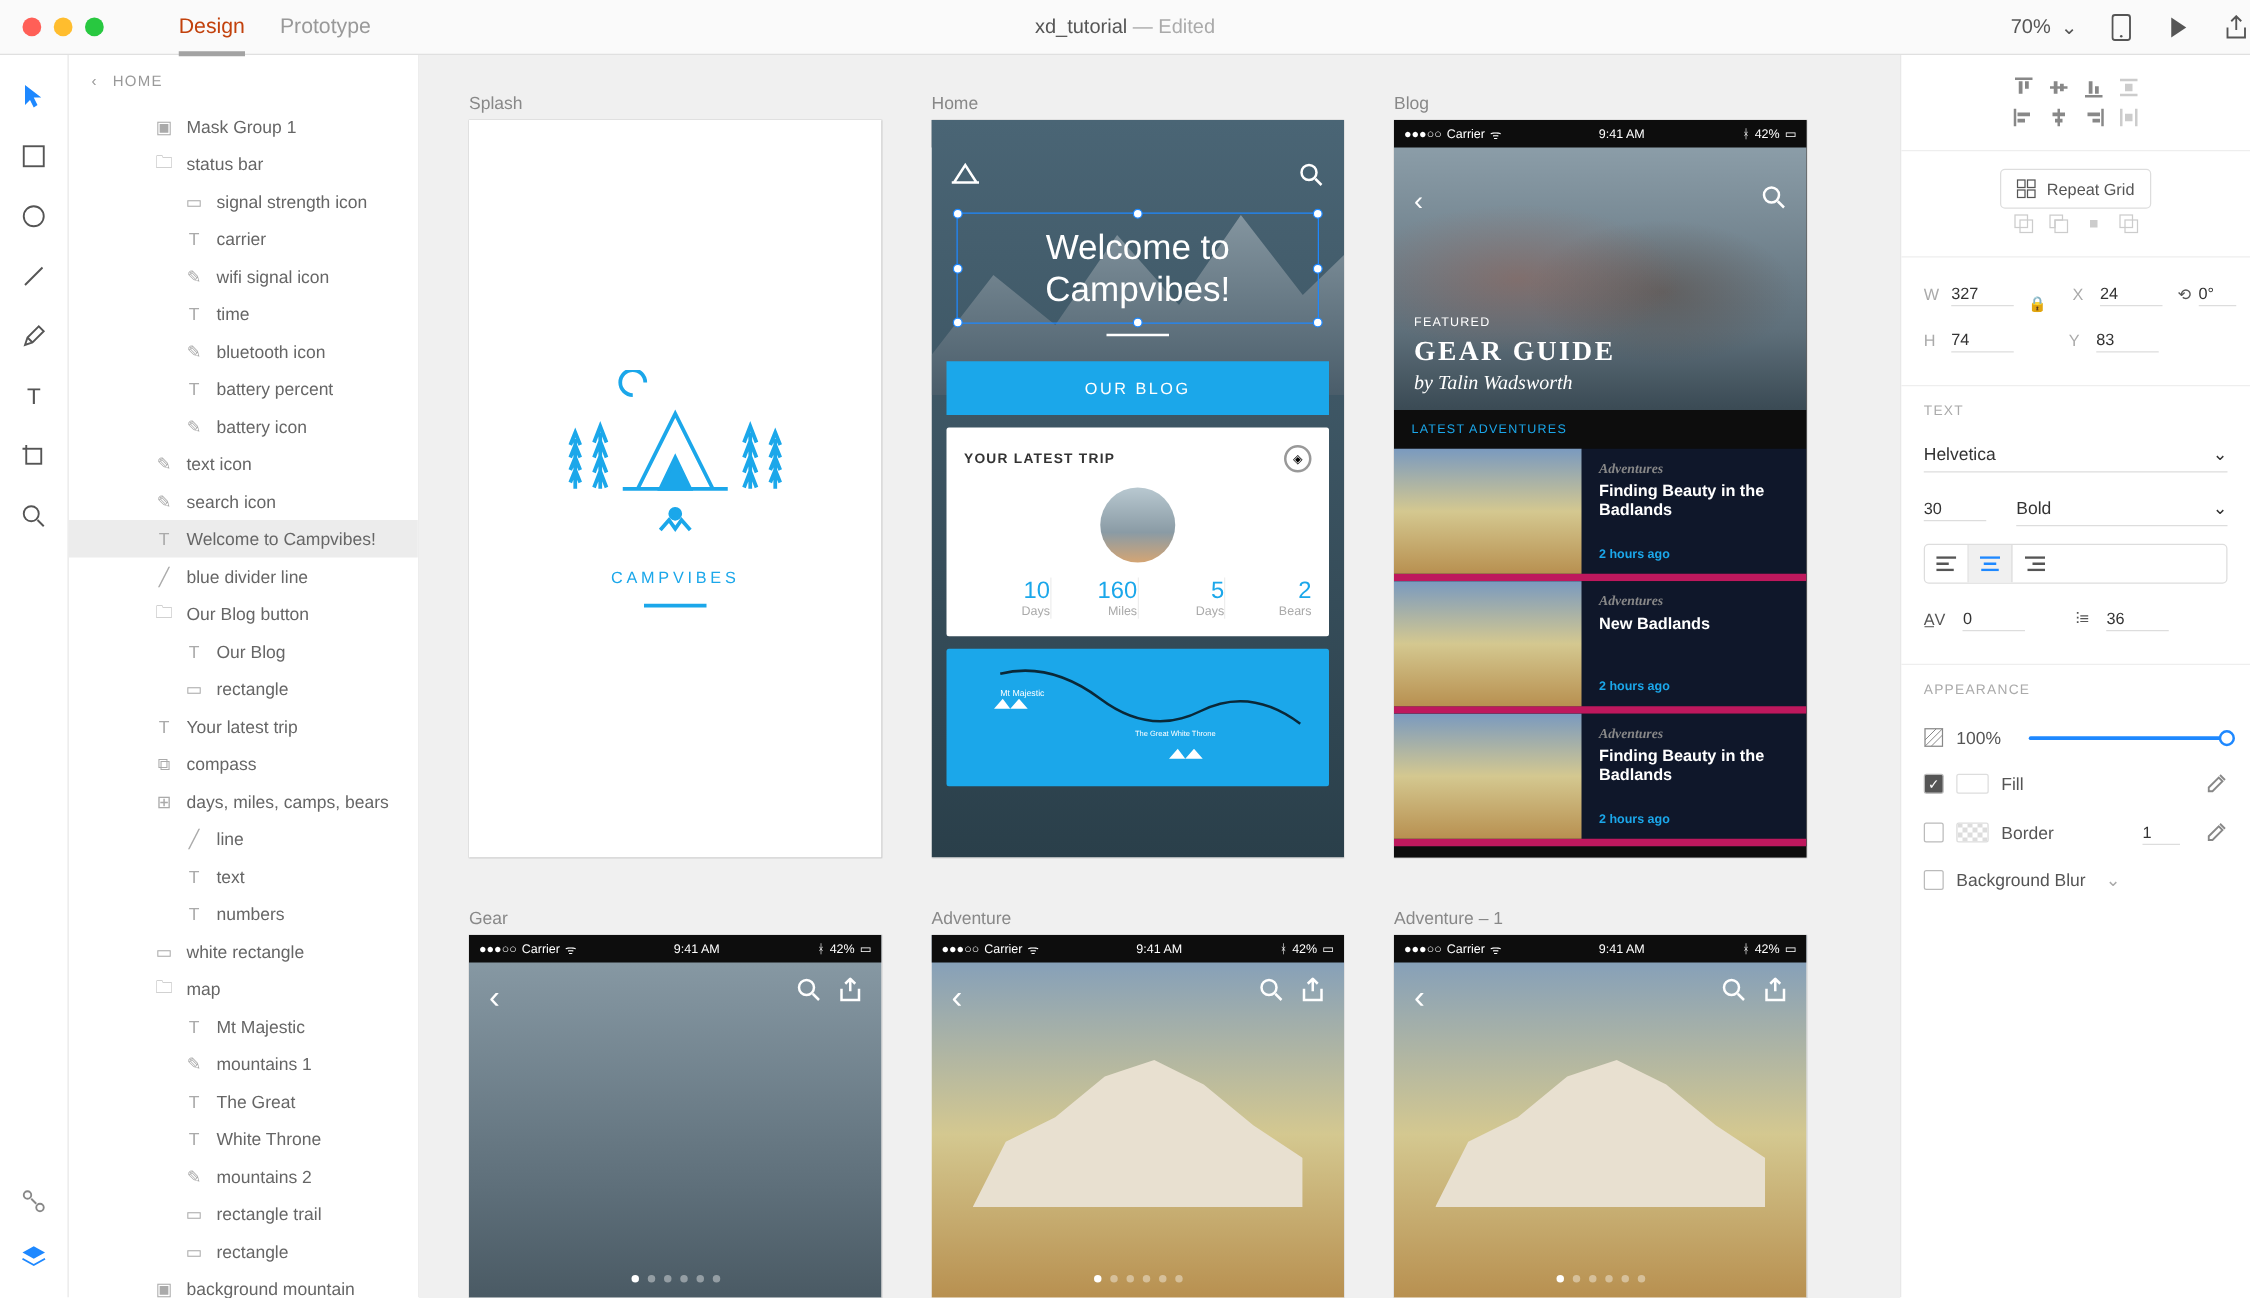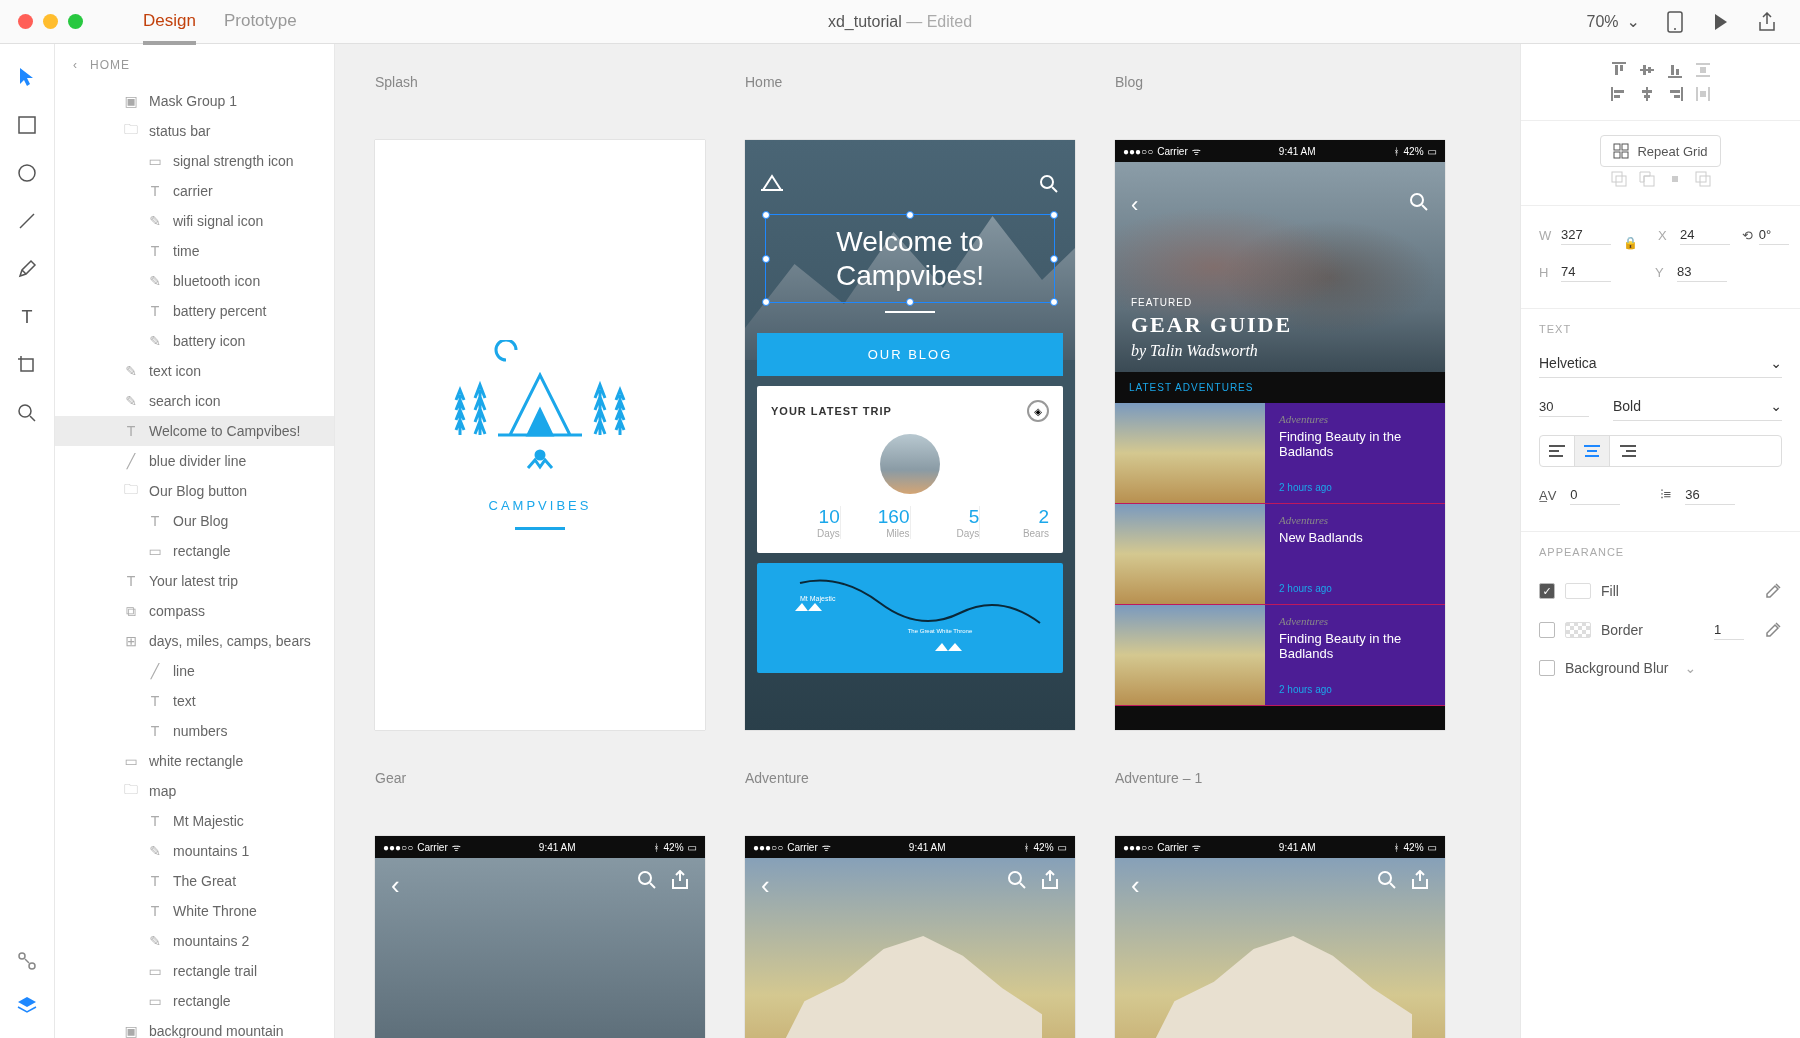--- a/index.html
+++ b/index.html
@@ -7,21 +7,21 @@
 
 
 .titlebar { height: 44px; display: flex; align-items: center; border-bottom: 1px solid #e0e0e0; background: #fafafa; position: relative; }
 .traffic-lights { display: flex; gap: 10px; padding-left: 18px; }
 .traffic-light { width: 15px; height: 15px; border-radius: 50%; }
 .tl-red { background: #ff5f57; } .tl-yellow { background: #ffbd2e; } .tl-green { background: #28c840; }
 .titlebar-tabs { display: flex; gap: 28px; margin-left: 60px; font-size: 17px; color: #999; }
 .titlebar-tab.active { color: #c2410c; border-bottom: 4px solid #a3a3a3; padding-bottom: 10px; margin-bottom: -12px; }
 .titlebar-center { position: absolute; left: 50%; transform: translateX(-50%); font-size: 16px; color: #555; }
 .titlebar-center .edited { color: #aaa; }
-.titlebar-right { margin-left: auto; display: flex; align-items: center; gap: 24px; padding-right: 22px; font-size: 16px; color: #555; }
+.titlebar-right { margin-left: auto; display: flex; align-items: center; gap: 24px; font-size: 16px; color: #555; }
 .zoom-control { display: flex; align-items: center; gap: 8px; }
 .tb-icon { width: 22px; height: 22px; display: flex; align-items: center; justify-content: center; }
 
 
 .main { flex: 1; display: flex; overflow: hidden; }
 .toolbar-left { width: 55px; background: #fff; border-right: 1px solid #e8e8e8; display: flex; flex-direction: column; align-items: center; padding-top: 20px; gap: 22px; }
 .toolbar-left .tool { width: 26px; height: 26px; display: flex; align-items: center; justify-content: center; color: #555; cursor: pointer; }
 .toolbar-left .tool.active { color: #1e88ff; }
 .toolbar-bottom { margin-top: auto; padding-bottom: 20px; display: flex; flex-direction: column; gap: 18px; }
 
@@ -29,21 +29,21 @@
 .layers-panel { width: 280px; background: #fff; border-right: 1px solid #e8e8e8; font-size: 14px; color: #666; overflow-y: auto; }
 .layers-header { padding: 14px 18px; display: flex; align-items: center; gap: 12px; color: #999; font-size: 12px; letter-spacing: 1px; }
 .layer-item { display: flex; align-items: center; gap: 10px; padding: 6px 0; cursor: pointer; min-height: 30px; }
 .layer-item.selected { background: #ececec; }
 .layer-icon { width: 16px; height: 16px; display: flex; align-items: center; justify-content: center; color: #aaa; flex-shrink: 0; }
 .indent-1 { padding-left: 68px; } .indent-2 { padding-left: 92px; }
 
 
 .canvas { flex: 1; background: #f0f0f0; overflow: auto; position: relative; padding: 30px 40px; }
 .artboard-group { display: grid; grid-template-columns: repeat(3, 330px); gap: 40px; }
-.artboard { display: flex; flex-direction: column; gap: 44px; }
+.artboard { display: flex; flex-direction: column; }
 .artboard-label { font-size: 14px; color: #888; margin-bottom: 6px; }
 .artboard-frame { width: 330px; height: 590px; background: #fff; box-shadow: 0 0 1px rgba(0,0,0,0.3); position: relative; overflow: hidden; }
 
 
 .status-bar { height: 22px; background: rgba(0,0,0,0.1); display: flex; align-items: center; justify-content: space-between; padding: 0 8px; font-size: 10px; color: #fff; }
 .status-bar.dark { background: #0d0d0d; color: #fff; }
 .status-bar.light { background: #2a3f4a; }
 .status-left, .status-right { display: flex; align-items: center; gap: 4px; }
 
 
@@ -77,21 +77,21 @@
 .map-card { position: relative; background: #1ba7ea; margin: 10px 12px; height: 110px; border-radius: 2px; }
 
 
 .blog-hero { height: 210px; background: linear-gradient(180deg, #8b9da8 0%, #5e6f7a 70%, #3a4a54 100%); position: relative; color: #fff; padding: 12px 16px; display: flex; flex-direction: column; justify-content: flex-end; }
 .blog-hero::before { content: ''; position: absolute; inset: 0; background: radial-gradient(ellipse at 30% 50%, rgba(160,90,70,0.4) 0%, transparent 40%), radial-gradient(ellipse at 65% 55%, rgba(90,70,60,0.5) 0%, transparent 35%); }
 .blog-nav { position: absolute; top: 30px; left: 16px; right: 16px; display: flex; justify-content: space-between; color: #fff; font-size: 22px; }
 .blog-featured { font-size: 10px; letter-spacing: 1px; position: relative; }
 .blog-hero-title { font-size: 22px; font-weight: 700; font-family: Georgia, serif; letter-spacing: 2px; margin: 4px 0; position: relative; }
 .blog-hero-by { font-size: 16px; font-style: italic; font-family: Georgia, serif; position: relative; }
 .blog-list-header { background: #0d0d0d; color: #1ba7ea; padding: 10px 14px; font-size: 10px; letter-spacing: 1px; }
-.blog-item { background: #4c1d95; display: flex; border-bottom: 1px solid #be185d; }
+.blog-item { background: #0f172a; display: flex; border-bottom: 6px solid #be185d; font-weight: bold; }
 .blog-item-img { width: 150px; height: 100px; background: linear-gradient(180deg, #7a9abf 0%, #d4c890 50%, #b89050 100%); }
 .blog-item-body { flex: 1; padding: 10px 14px; color: #fff; display: flex; flex-direction: column; }
 .blog-item-cat { font-size: 11px; font-style: italic; color: #888; font-family: Georgia, serif; }
 .blog-item-title { font-size: 13px; margin-top: 4px; }
 .blog-item-time { font-size: 10px; color: #1ba7ea; margin-top: auto; }
 
 
 .gear-hero { height: 290px; background: linear-gradient(180deg, #8b9da8 0%, #5e6f7a 70%, #4a5a64 100%); position: relative; }
 .adv-hero { height: 290px; background: linear-gradient(180deg, #7a9abf 0%, #d4c890 55%, #b89050 100%); position: relative; }
 .adv-mountain { position: absolute; left: 10%; right: 10%; top: 30%; height: 45%; background: #e8e0d0; clip-path: polygon(0 100%, 10% 60%, 25% 45%, 40% 20%, 55% 10%, 70% 25%, 85% 50%, 100% 70%, 100% 100%); }
@@ -853,20 +853,32 @@
           </div>
         <div class="prop-field" style="margin-left:28px">
             <span>⫶≡</span>
             <input class="prop-field-input" style="margin-left: 8px;" value="36">
           </div>
       </div>
     </div>
     <div class="prop-section" style="border-bottom:none">
       <div class="prop-section-title">APPEARANCE</div>
       <div class="appearance-row">
+        <span>
+            <svg width="16" height="16" viewBox="0 0 16 16">
+              <rect x="1" y="1" width="14" height="14" fill="none" stroke="#888"></rect>
+              <path d="M1 15 L15 1 M1 10 L10 1 M6 15 L15 6" stroke="#888" stroke-width="0.8"></path>
+            </svg>
+          </span>
+        <span>100%</span>
+        <div class="opacity-slider">
+            <div class="opacity-thumb"></div>
+          </div>
+      </div>
+      <div class="appearance-row">
         <div class="checkbox checked"></div>
         <div class="color-swatch"></div>
         <span>Fill</span>
         <span class="eyedropper">
             <svg width="18" height="18" viewBox="0 0 18 18">
               <path d="M3 15 L3 12 L11 4 L14 7 L6 15 Z M12 2 L16 6" fill="none" stroke="#888" stroke-width="1.5"></path>
             </svg>
           </span>
       </div>
       <div class="appearance-row">

